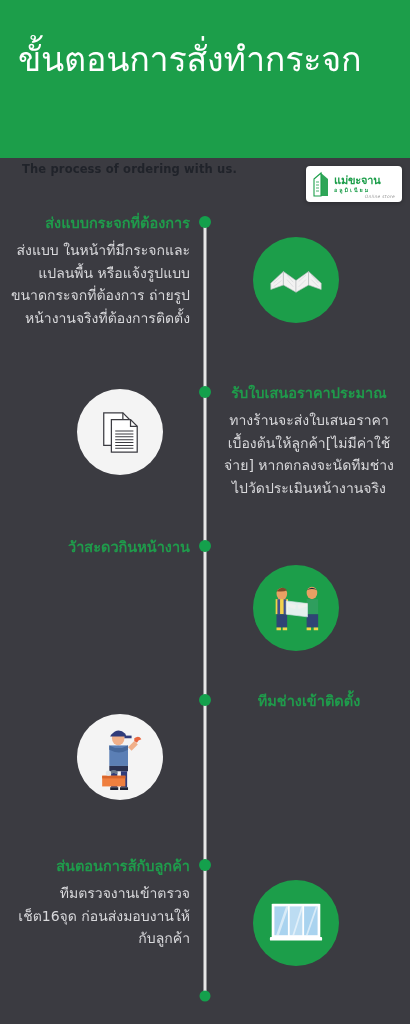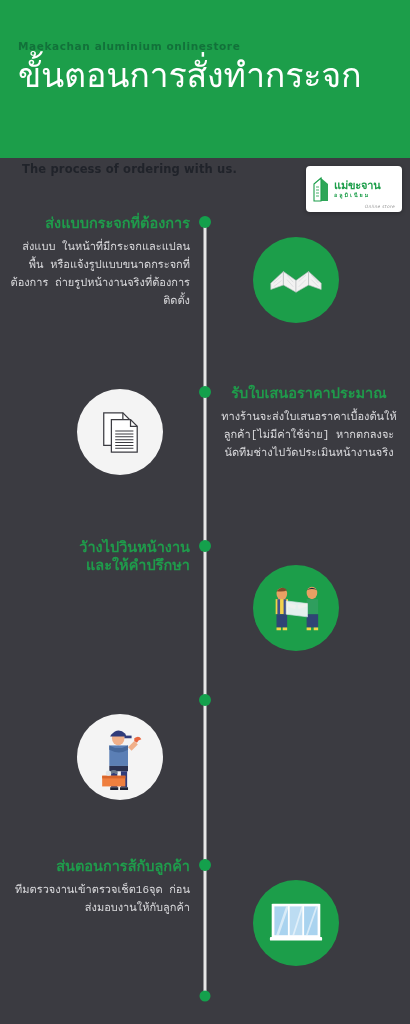--- a/index.html
+++ b/index.html
@@ -38,21 +38,21 @@
     font-size:11.5px;
     font-weight:700;
     color:#20232a;
     letter-spacing:.15px;
   }
 
   
   .logo-card {
     position:absolute;
     right:8px; top:166px;
-    width:96px; height:46px;
+    width:96px; height:36px;
     background:#ffffff;
     border-radius:4px;
     box-shadow:0 1px 4px rgba(0,0,0,.30);
     display:flex; align-items:center;
     padding:5px 0 5px 7px;
   }
   .logo-mark { width:17px; height:26px; flex:0 0 auto; margin-right:4px; }
   .logo-txt { display:flex; flex-direction:column; line-height:1; }
   .logo-name { font-size:11px; font-weight:700; color:#1c9e4a; letter-spacing:-.2px; }
   .logo-sub {
@@ -85,40 +85,39 @@
   
   .step { position:absolute; width:410px; }
   .txtcol { position:absolute; width:180px; }
   .txtcol.left  { left:10px;  text-align:right; }
   .txtcol.right { left:219px; text-align:center;  }
   .step-title {
     font-size:14.5px; font-weight:700; color:#1f9b4b;
     line-height:1.25; margin-bottom:7px;
   }
   .step-body {
-    font-size:11px; line-height:1.62; color:#d9d9dc; font-weight:400;font-family:Liberation Mono, monospace;
+    font-size:14px; line-height:1.62; color:#d9d9dc; font-weight:400;
   }
 
   
   .circle {
     position:absolute; width:86px; height:86px; border-radius:50%;
     display:flex; align-items:center; justify-content:center;
   }
   .circle.green { background:#1c9e4a; }
   .circle.white { background:#f4f4f4; }
   .circle.left  { left:77px; }
   .circle.right { left:253px; }
 
   svg { display:block; }
 </style>
 </head>
 <body>
 
 <div class="header">
-  <div class="eyebrow">Maekachan aluminium onlinestore</div>
   <div class="title">
     <div>ขั้นตอนการสั่งทำกระจก</div>
   </div>
 </div>
 
 <div class="subtitle">The process of ordering with us.</div>
 
 <div class="logo-card">
   <span class="logo-mark">
     <svg viewBox="0 0 17 26" width="17" height="26">
@@ -181,22 +180,21 @@
           <path d="M18 23 H37 M18 26 H37 M18 29 H37 M18 32 H37 M18 35 H37 M18 38 H37 M18 41 H37"></path>
         </g>
       </svg>
     </span>
   </div>
 </div>
 
 <div class="step" style="top:538px;height:150px">
   <div class="txtcol left" style="top:0">
     <div class="step-title">
-      <div>วัางไปวินหน้างาน</div>
-      <div>และให้คำปรึกษา</div>
+      <div>วัาสะดวกินหน้างาน</div>
     </div>
   </div>
   <div class="circle green right" style="top:27px">
     <span>
       <svg viewBox="0 0 70 56" width="62" height="50">
 
         <ellipse cx="19" cy="12" rx="6" ry="7" fill="#e8a063"></ellipse>
         <path d="M13 9 q6 -7 12 -1 q-4 2 -12 1 Z" fill="#7b4a2a"></path>
         <path d="M12 18 h14 v17 h-14 Z" fill="#f3d14b"></path>
         <path d="M14 18 h3 v17 h-3 Z M21 18 h3 v17 h-3 Z" fill="#3f4f8c"></path>
@@ -213,20 +211,21 @@
 
         <path d="M24 20 L48 23 L48 38 L24 35 Z" fill="#eef4f6" opacity=".95"></path>
         <path d="M24 20 L48 23 L48 38 L24 35 Z" fill="none" stroke="#cfe0e4" stroke-width=".8"></path>
       </svg>
     </span>
   </div>
 </div>
 
 <div class="step" style="top:692px;height:140px">
   <div class="txtcol right" style="top:0">
+    <div class="step-title">ทีมช่างเข้าติดตั้ง</div>
   </div>
   <div class="circle white left" style="top:22px">
     <span>
       <svg viewBox="0 0 56 74" width="50" height="66">
 
         <ellipse cx="26" cy="16" rx="7" ry="8" fill="#f0b08a"></ellipse>
         <path d="M18 12 q8 -9 16 -1 l1 3 h-18 Z" fill="#2f3b7a"></path>
         <path d="M33 13 h8 v3 h-8 Z" fill="#2f3b7a"></path>
 
         <path d="M16 24 h21 v23 h-21 Z" fill="#5b7fb5"></path>

